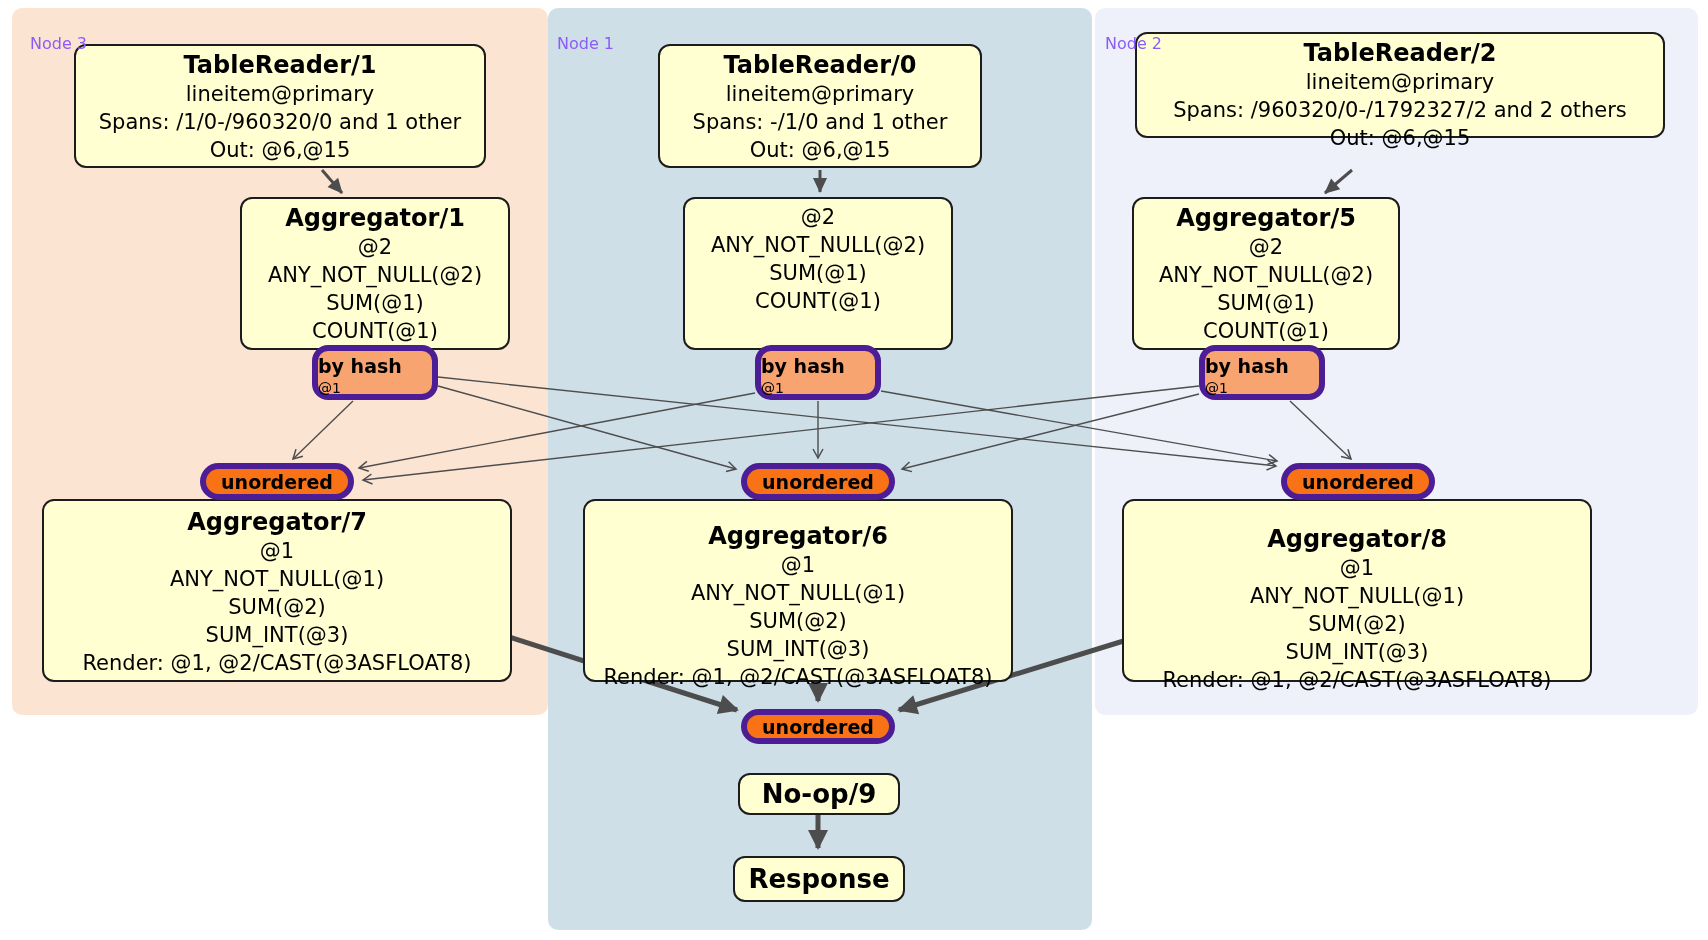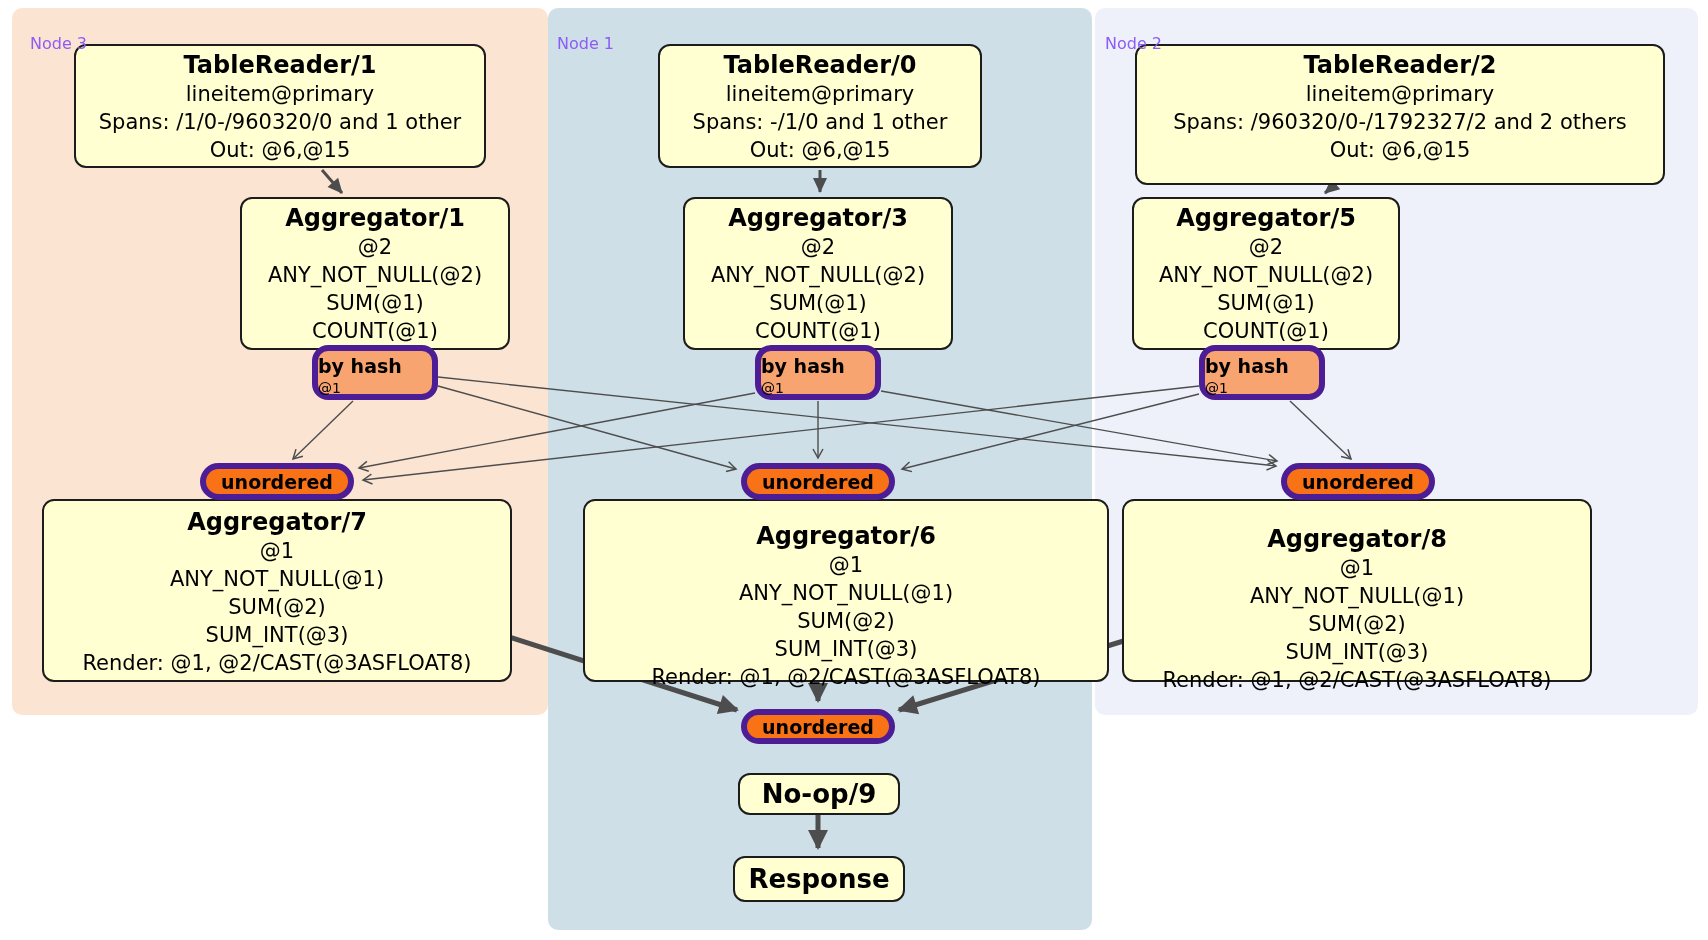--- a/index.html
+++ b/index.html
@@ -116,46 +116,45 @@
   </div>
 
   <div class="box" style="left:658px; top:44px; width:324px; height:124px;">
     <div class="box-title">TableReader/0</div>
     <div class="box-line">lineitem@primary</div>
     <div class="box-line">Spans: -/1/0 and 1 other</div>
     <div class="box-line">Out: @6,@15</div>
   </div>
 
   <div class="box" style="left:683px; top:197px; width:270px; height:153px;">
-    <div class="box-title">Aggregator/3</div>
     <div class="box-line">@2</div>
     <div class="box-line">ANY_NOT_NULL(@2)</div>
     <div class="box-line">SUM(@1)</div>
     <div class="box-line">COUNT(@1)</div>
   </div>
 
   <div class="badge badge-byhash" style="left:755px; top:345px; width:126px; height:55px;">
     <div class="badge-main">by hash</div>
     <div class="badge-sub">@1</div>
   </div>
 
   <div class="badge badge-unordered" style="left:741px; top:463px; width:154px; height:37px;">
     <div class="badge-main">unordered</div>
   </div>
 
-  <div class="box" style="left:583px; top:499px; width:526px; height:183px; padding-top:20px;">
+  <div class="box" style="left:583px; top:499px; width:430px; height:183px; padding-top:20px;">
     <div class="box-title">Aggregator/6</div>
     <div class="box-line">@1</div>
     <div class="box-line">ANY_NOT_NULL(@1)</div>
     <div class="box-line">SUM(@2)</div>
     <div class="box-line">SUM_INT(@3)</div>
     <div class="box-line">Render: @1, @2/CAST(@3ASFLOAT8)</div>
   </div>
 
-  <div class="box" style="left:1135px; top:44px; width:530px; height:141px;">
+  <div class="box" style="left:1135px; top:32px; width:530px; height:106px;">
     <div class="box-title">TableReader/2</div>
     <div class="box-line">lineitem@primary</div>
     <div class="box-line">Spans: /960320/0-/1792327/2 and 2 others</div>
     <div class="box-line">Out: @6,@15</div>
   </div>
 
   <div class="box" style="left:1132px; top:197px; width:268px; height:153px;">
     <div class="box-title">Aggregator/5</div>
     <div class="box-line">@2</div>
     <div class="box-line">ANY_NOT_NULL(@2)</div>

